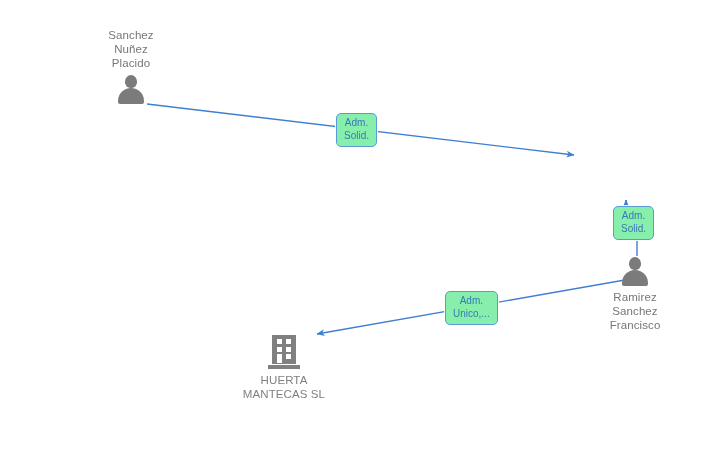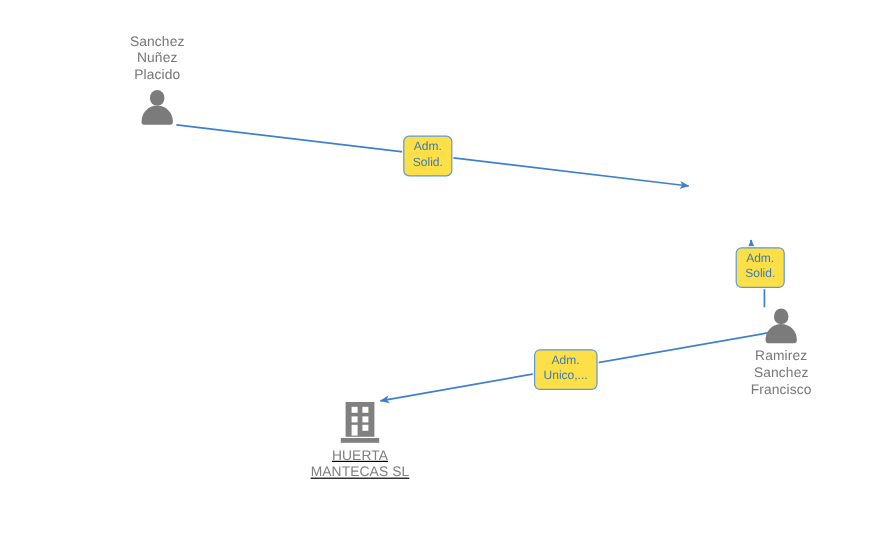--- a/index.html
+++ b/index.html
@@ -102,21 +102,21 @@
     position: absolute;
     width: 5px; height: 9px;
     background: #ffffff;
     left: 9px;
     top: 19px;
   }
 
   
   .rel-label {
     position: absolute;
-    background: #fde047;
+    background: #86efac;
     border: 1px solid #5b9bd5;
     border-radius: 5px;
     color: #3c78b4;
     font-size: 10px;
     line-height: 12.5px;
     text-align: center;
     padding: 3px 7px 4px 7px;
     white-space: pre-line;
     box-shadow: 0 0 0 1px rgba(255,255,255,0.9);
   }
@@ -171,31 +171,31 @@
     <div class="caption above">Sanchez
 Nuñez
 Placido</div>
     <div class="icon-person">
       <div class="head"></div>
       <div class="body"></div>
     </div>
   </div>
 
 
-  <div class="node person" style="left:623px; top:256px;">
+  <div class="node person" style="left:607px; top:256px;">
     <div class="icon-person">
       <div class="head"></div>
       <div class="body"></div>
     </div>
     <div class="caption below">Ramirez
 Sanchez
 Francisco</div>
   </div>
 
-  <div class="node company-plain" style="left:272px; top:335px;text-decoration:underline;">
+  <div class="node company-plain" style="left:256px; top:335px;">
     <div class="icon-building" style="color:#808080;">
       <div class="tower"></div>
       <div class="base"></div>
       <div class="win" style="left:9px;  top:4px;"></div>
       <div class="win" style="left:18px; top:4px;"></div>
       <div class="win" style="left:9px;  top:12px;"></div>
       <div class="win" style="left:18px; top:12px;"></div>
       <div class="win" style="left:18px; top:19px;"></div>
       <div class="door"></div>
     </div>

